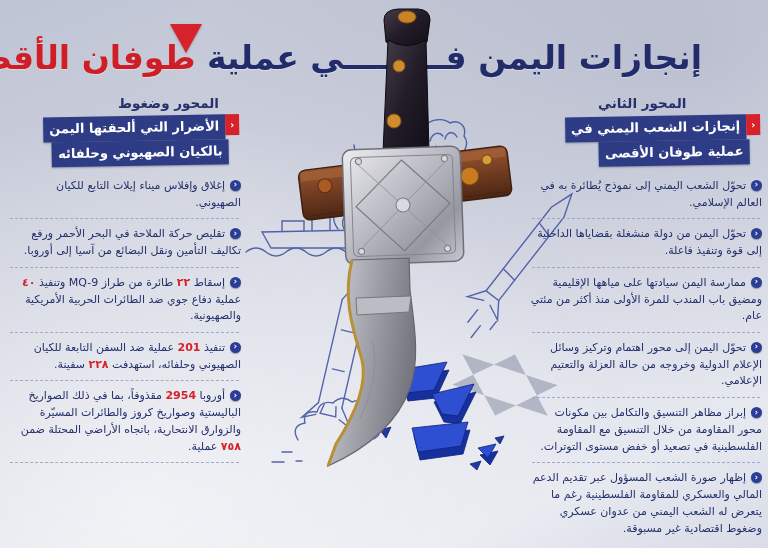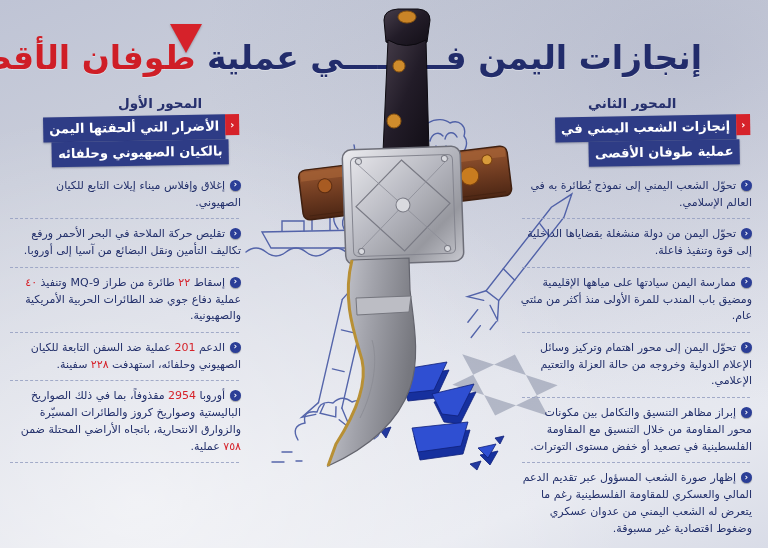--- a/index.html
+++ b/index.html
@@ -19,39 +19,39 @@
     text-shadow:0 1px 0 rgba(255,255,255,.35);
   }
   .title .accent{color:#cf1e26;}
   .tri{
     position:absolute;left:170px;top:24px;z-index:3;width:0;height:0;
     border-left:16px solid transparent;border-right:16px solid transparent;
     border-top:29px solid #d6222a;filter:drop-shadow(0 1px 1px rgba(0,0,0,.25));
   }
   
   .col{position:absolute;top:95px;z-index:3;color:#23306b;}
-  .col-right{right:16px;width:232px;}
+  .col-right{right:6px;width:232px;}
   .col-left{left:8px;width:233px;}
   .axis{font-size:13.5px;font-weight:bold;color:#27316e;white-space:nowrap;text-align:right;margin-bottom:3px;}
   .col-right .axis{margin-left:68px;text-align:left;}
   .col-left .axis{margin-left:110px;text-align:left;}
   .heading{line-height:21px;margin-bottom:14px;transform:rotate(-1deg);transform-origin:right top;}
   .heading .hline{text-align:right;}
   .strip{display:inline-block;background:#2e3c86;color:#fff;font-size:13px;font-weight:bold;
          padding:1px 6px 3px;box-shadow:0 1px 2px rgba(20,25,60,.35);}
   .hline2 .strip{margin-right:13px;}
   .marker{display:inline-flex;align-items:center;justify-content:center;vertical-align:top;
           width:14px;height:21px;background:#d6222a;color:#fff;font-size:10px;font-weight:bold;margin-right:2px;}
   .bullets{margin-top:2px;}
   .bullet{position:relative;font-size:11px;line-height:1.52;text-align:right;}
   .bicon{position:absolute;right:0;top:2px;width:11px;height:11px;border-radius:50%;
          background:#2b3e97;color:#fff;font-size:8px;font-weight:bold;
          display:flex;align-items:center;justify-content:center;box-shadow:0 1px 1px rgba(0,0,0,.3);}
   .btext{display:block;text-indent:16px;}
-  .num{color:#d6222a;font-weight:normal;}
+  .num{color:#d6222a;font-weight:bold;}
   .sep{border-top:1.5px dashed #96a0c2;margin:7px 2px;opacity:.85;}
   
   .art{position:absolute;inset:0;z-index:2;pointer-events:none;}
 </style>
 </head>
 <body>
 
 <div id="stage">
 
   <div class="title">
@@ -222,21 +222,21 @@
         </div>
         <div class="sep"></div>
         <div class="bullet">
           <span class="bicon">‹</span>
           <span class="btext"><span>إظهار صورة الشعب المسؤول عبر تقديم الدعم المالي والعسكري للمقاومة الفلسطينية رغم ما يتعرض له الشعب اليمني من عدوان عسكري وضغوط اقتصادية غير مسبوقة.</span></span>
         </div>
       </div>
   </div>
 
   <div class="col col-left">
-    <div class="axis">المحور الأول</div>
+    <div class="axis">المحور وضغوط</div>
     <div class="heading">
       <div class="hline hline1">
         <span class="marker">‹</span><span class="strip">الأضرار التي ألحقتها اليمن</span>
       </div>
       <div class="hline hline2">
         <span class="strip">بالكيان الصهيوني وحلفائه</span>
       </div>
     </div>
     <div class="bullets">
         <div class="bullet">
@@ -249,21 +249,21 @@
           <span class="btext"><span>تقليص حركة الملاحة في البحر الأحمر ورفع تكاليف التأمين ونقل البضائع من آسيا إلى أوروبا.</span></span>
         </div>
         <div class="sep"></div>
         <div class="bullet">
           <span class="bicon">‹</span>
           <span class="btext"><span>إسقاط </span><span class="num">٢٢</span><span> طائرة من طراز MQ-9 وتنفيذ </span><span class="num">٤٠</span><span> عملية دفاع جوي ضد الطائرات الحربية الأمريكية والصهيونية.</span></span>
         </div>
         <div class="sep"></div>
         <div class="bullet">
           <span class="bicon">‹</span>
-          <span class="btext"><span>الدعم </span><span class="num">201</span><span> عملية ضد السفن التابعة للكيان الصهيوني وحلفائه، استهدفت </span><span class="num">٢٢٨</span><span> سفينة.</span></span>
+          <span class="btext"><span>تنفيذ </span><span class="num">201</span><span> عملية ضد السفن التابعة للكيان الصهيوني وحلفائه، استهدفت </span><span class="num">٢٢٨</span><span> سفينة.</span></span>
         </div>
         <div class="sep"></div>
         <div class="bullet">
           <span class="bicon">‹</span>
           <span class="btext"><span>أوروبا </span><span class="num">2954</span><span> مقذوفاً، بما في ذلك الصواريخ الباليستية وصواريخ كروز والطائرات المسيّرة والزوارق الانتحارية، باتجاه الأراضي المحتلة ضمن </span><span class="num">٧٥٨</span><span> عملية.</span></span>
         </div>
       </div>
     <div class="sep"></div>
   </div>
 

